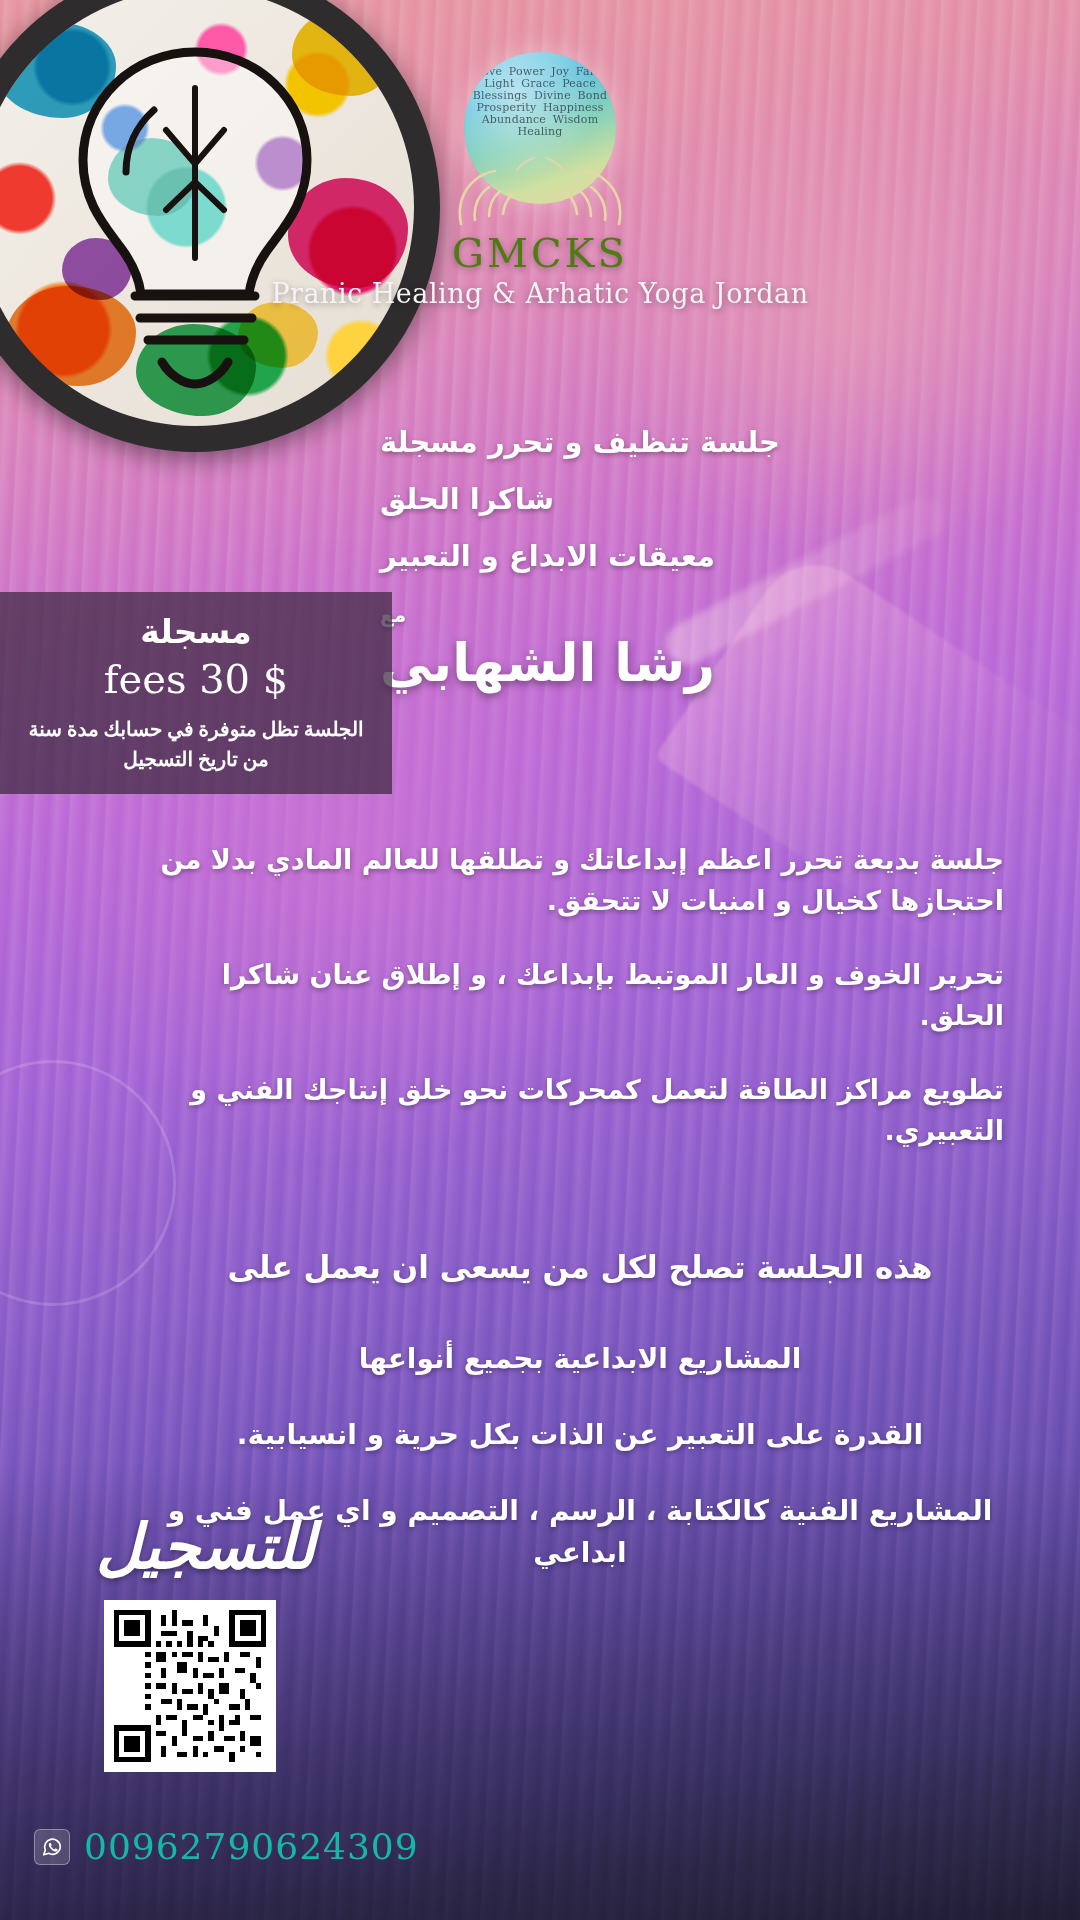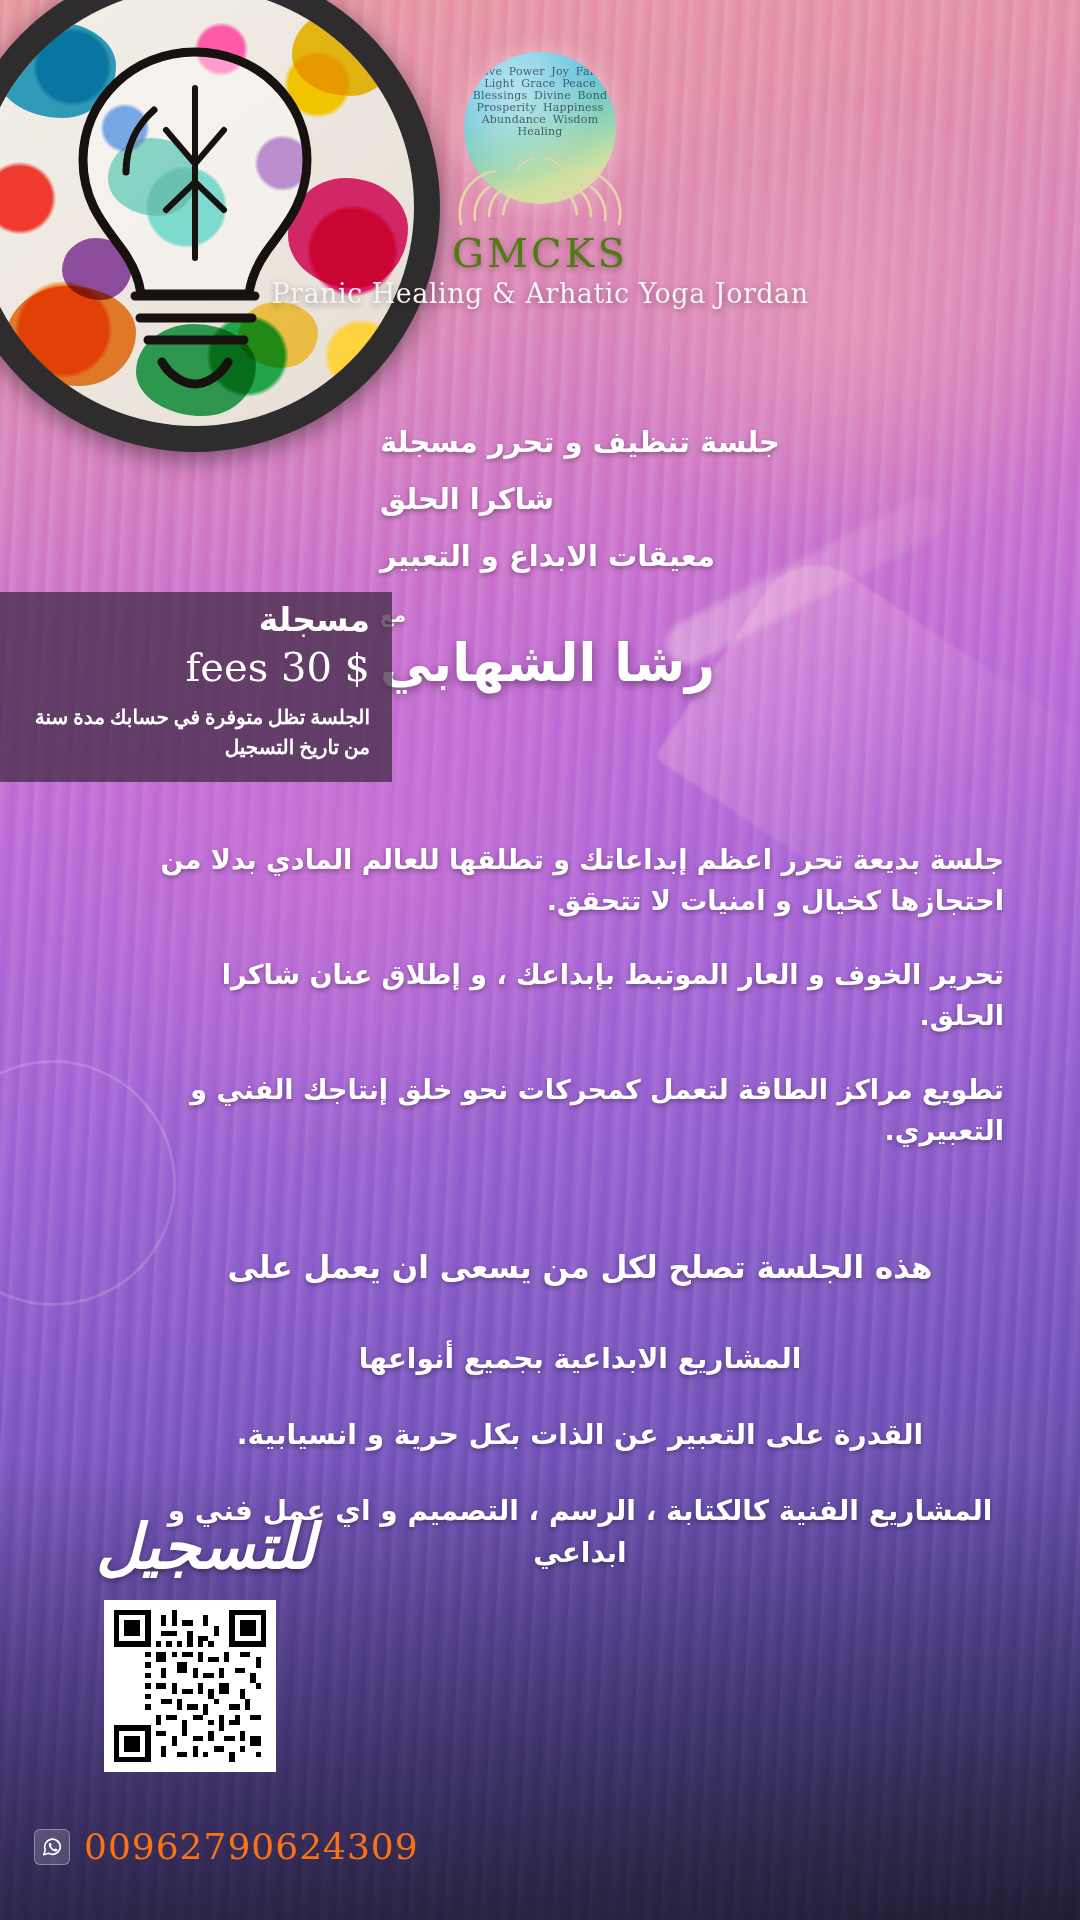--- a/index.html
+++ b/index.html
@@ -254,23 +254,23 @@
     text-shadow: 0 3px 8px rgba(0,0,0,0.40);
   }
 
   
   .price-panel {
     position: absolute;
     left: 0;
     top: 592px;
     width: 392px;
     background: rgba(60,40,62,0.72);
-    padding: 8px 22px 20px 22px;
+    padding: 20px 22px 20px 22px;
     box-sizing: border-box;
-    text-align: right;
+    text-align: center;
     direction: rtl;
   }
   .price-panel .rec {
     font-size: 33px;
     font-weight: bold;
     line-height: 1.2;
     margin-bottom: 4px;
   }
   .price-panel .fee {
     font-family: "DejaVu Serif", "Liberation Serif", serif;
@@ -367,21 +367,21 @@
     border-radius: 6px;
     background: rgba(255,255,255,0.16);
     border: 1px solid rgba(255,255,255,0.35);
     display: flex;
     align-items: center;
     justify-content: center;
   }
   .phone-num {
     font-family: "DejaVu Serif", "Liberation Serif", serif;
     font-size: 36px;
-    color: #f97316;
+    color: #14b8a6;
     letter-spacing: 1px;
   }
 </style>
 </head>
 <body>
 
 <div class="poster">
 
   <div class="bg-wood"></div>
   <div class="bg-glow-b"></div>

